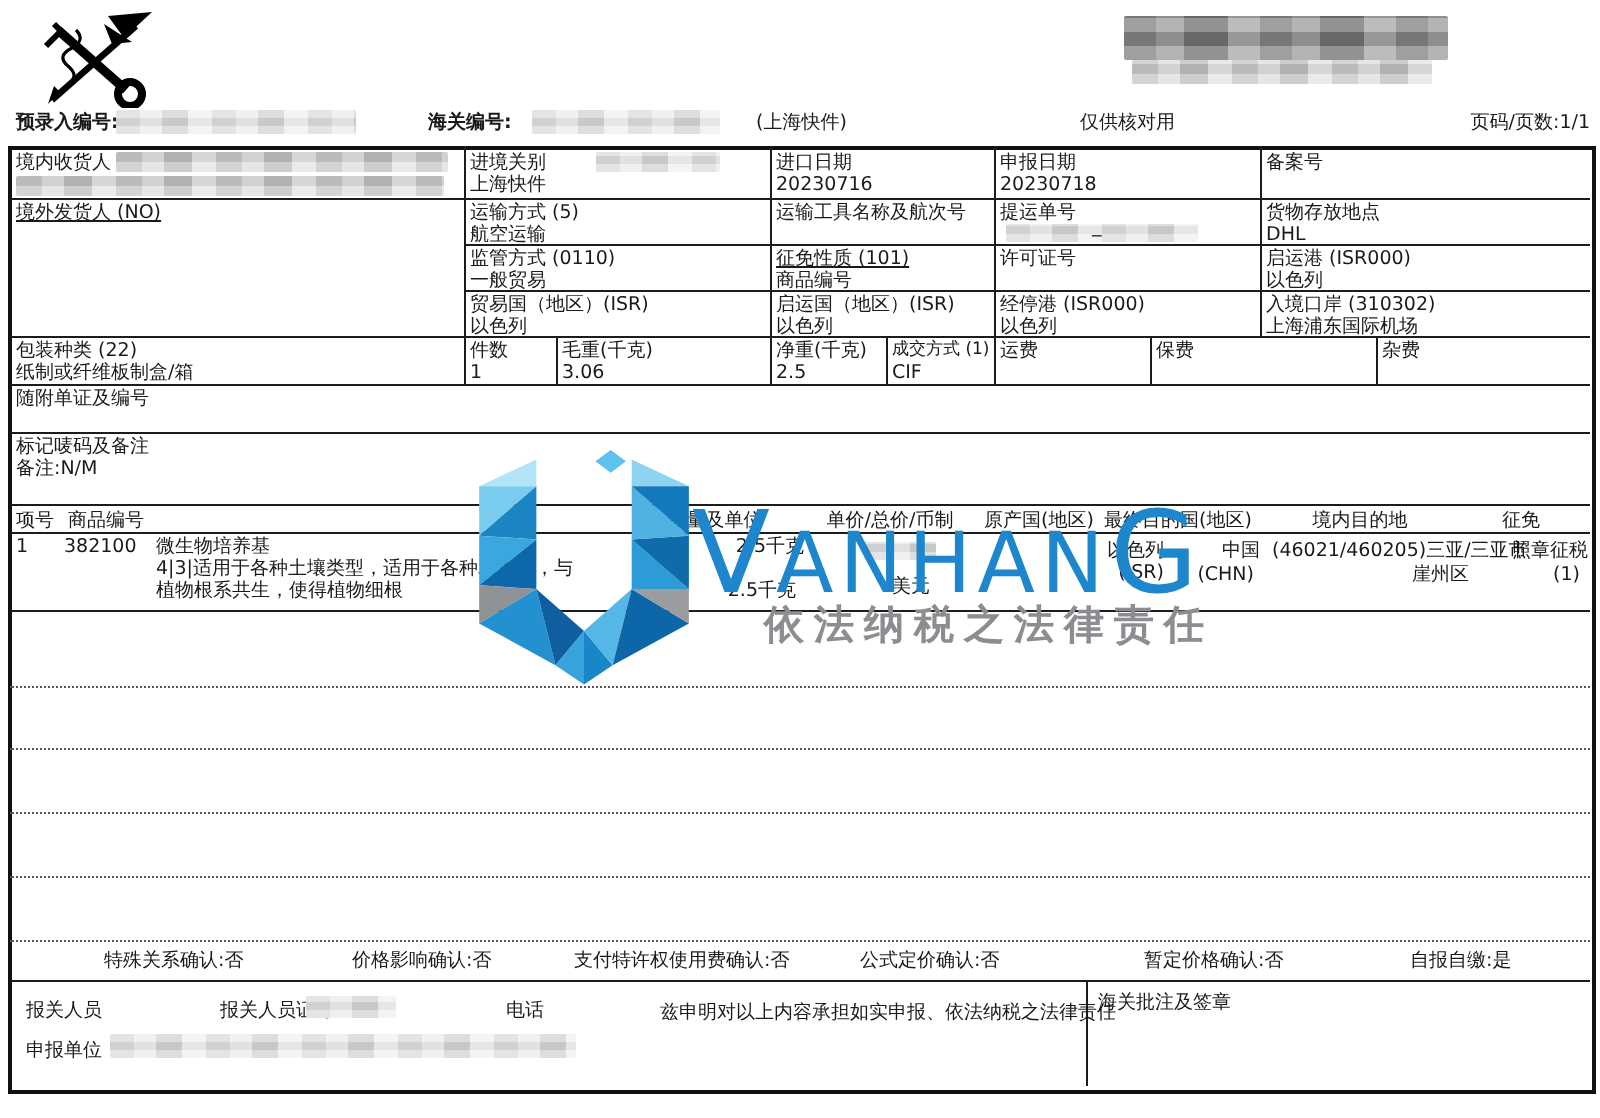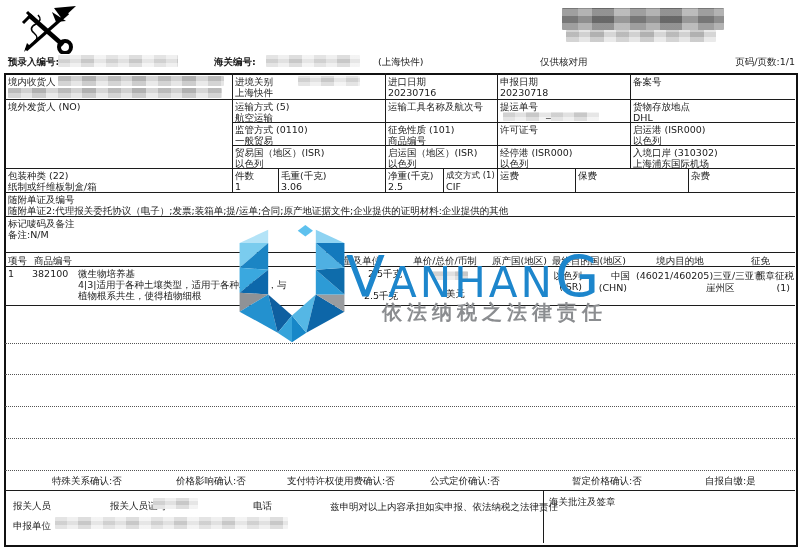--- a/index.html
+++ b/index.html
@@ -99,33 +99,33 @@
   <div class="px mid" style="left:8px;top:88px;width:214px;height:10px;"></div>
   <div class="t" style="left:235px;top:76px;">进境关别</div>
   <div class="px light" style="left:298px;top:76px;width:62px;height:10px;"></div>
   <div class="t" style="left:235px;top:87px;">上海快件</div>
   <div class="t" style="left:388px;top:76px;">进口日期</div>
   <div class="t" style="left:388px;top:87px;">20230716</div>
   <div class="t" style="left:500px;top:76px;">申报日期</div>
   <div class="t" style="left:500px;top:87px;">20230718</div>
   <div class="t" style="left:633px;top:76px;">备案号</div>
 
-  <div class="t" style="left:8px;top:101px;">境外发货人 (NO)</div>
+  <div class="t" style="left:8px;top:101px;text-decoration:underline;">境外发货人 (NO)</div>
   <div class="t" style="left:235px;top:101px;">运输方式 (5)</div>
   <div class="t" style="left:235px;top:112px;">航空运输</div>
   <div class="t" style="left:388px;top:101px;">运输工具名称及航次号</div>
   <div class="t" style="left:500px;top:101px;">提运单号</div>
   <div class="px light" style="left:503px;top:112px;width:96px;height:9px;"></div>
   <div class="t" style="left:546px;top:108px;">_</div>
   <div class="t" style="left:633px;top:101px;">货物存放地点</div>
   <div class="t" style="left:633px;top:112px;">DHL</div>
 
   <div class="t" style="left:235px;top:124px;">监管方式 (0110)</div>
   <div class="t" style="left:235px;top:135px;">一般贸易</div>
-  <div class="t" style="left:388px;top:124px;">征免性质 (101)</div>
+  <div class="t" style="left:388px;top:124px;text-decoration:underline;">征免性质 (101)</div>
   <div class="t" style="left:388px;top:135px;">商品编号</div>
   <div class="t" style="left:500px;top:124px;">许可证号</div>
   <div class="t" style="left:633px;top:124px;">启运港 (ISR000)</div>
   <div class="t" style="left:633px;top:135px;">以色列</div>
 
   <div class="t" style="left:235px;top:147px;">贸易国（地区）(ISR)</div>
   <div class="t" style="left:235px;top:158px;">以色列</div>
   <div class="t" style="left:388px;top:147px;">启运国（地区）(ISR)</div>
   <div class="t" style="left:388px;top:158px;">以色列</div>
   <div class="t" style="left:500px;top:147px;">经停港 (ISR000)</div>
@@ -141,21 +141,20 @@
   <div class="t" style="left:281px;top:181px;">3.06</div>
   <div class="t" style="left:388px;top:170px;">净重(千克)</div>
   <div class="t" style="left:388px;top:181px;">2.5</div>
   <div class="t" style="left:446px;top:170px;font-size:8.5px;">成交方式 (1)</div>
   <div class="t" style="left:446px;top:181px;">CIF</div>
   <div class="t" style="left:500px;top:170px;">运费</div>
   <div class="t" style="left:578px;top:170px;">保费</div>
   <div class="t" style="left:691px;top:170px;">杂费</div>
 
   <div class="t" style="left:8px;top:194px;">随附单证及编号</div>
-  <div class="t" style="left:8px;top:205px;">随附单证2:代理报关委托协议（电子）;发票;装箱单;提/运单;合同;原产地证据文件;企业提供的证明材料:企业提供的其他</div>
   <div class="t" style="left:8px;top:218px;">标记唛码及备注</div>
   <div class="t" style="left:8px;top:229px;">备注:N/M</div>
 
   <div class="t" style="left:8px;top:255px;">项号</div>
   <div class="t" style="left:34px;top:255px;">商品编号</div>
   <div class="t ctr" style="left:310px;top:255px;width:95px;">数量及单位</div>
   <div class="t ctr" style="left:403px;top:255px;width:84px;">单价/总价/币制</div>
   <div class="t" style="left:492px;top:255px;">原产国(地区)</div>
   <div class="t" style="left:552px;top:255px;">最终目的国(地区)</div>
   <div class="t ctr" style="left:630px;top:255px;width:100px;">境内目的地</div>

